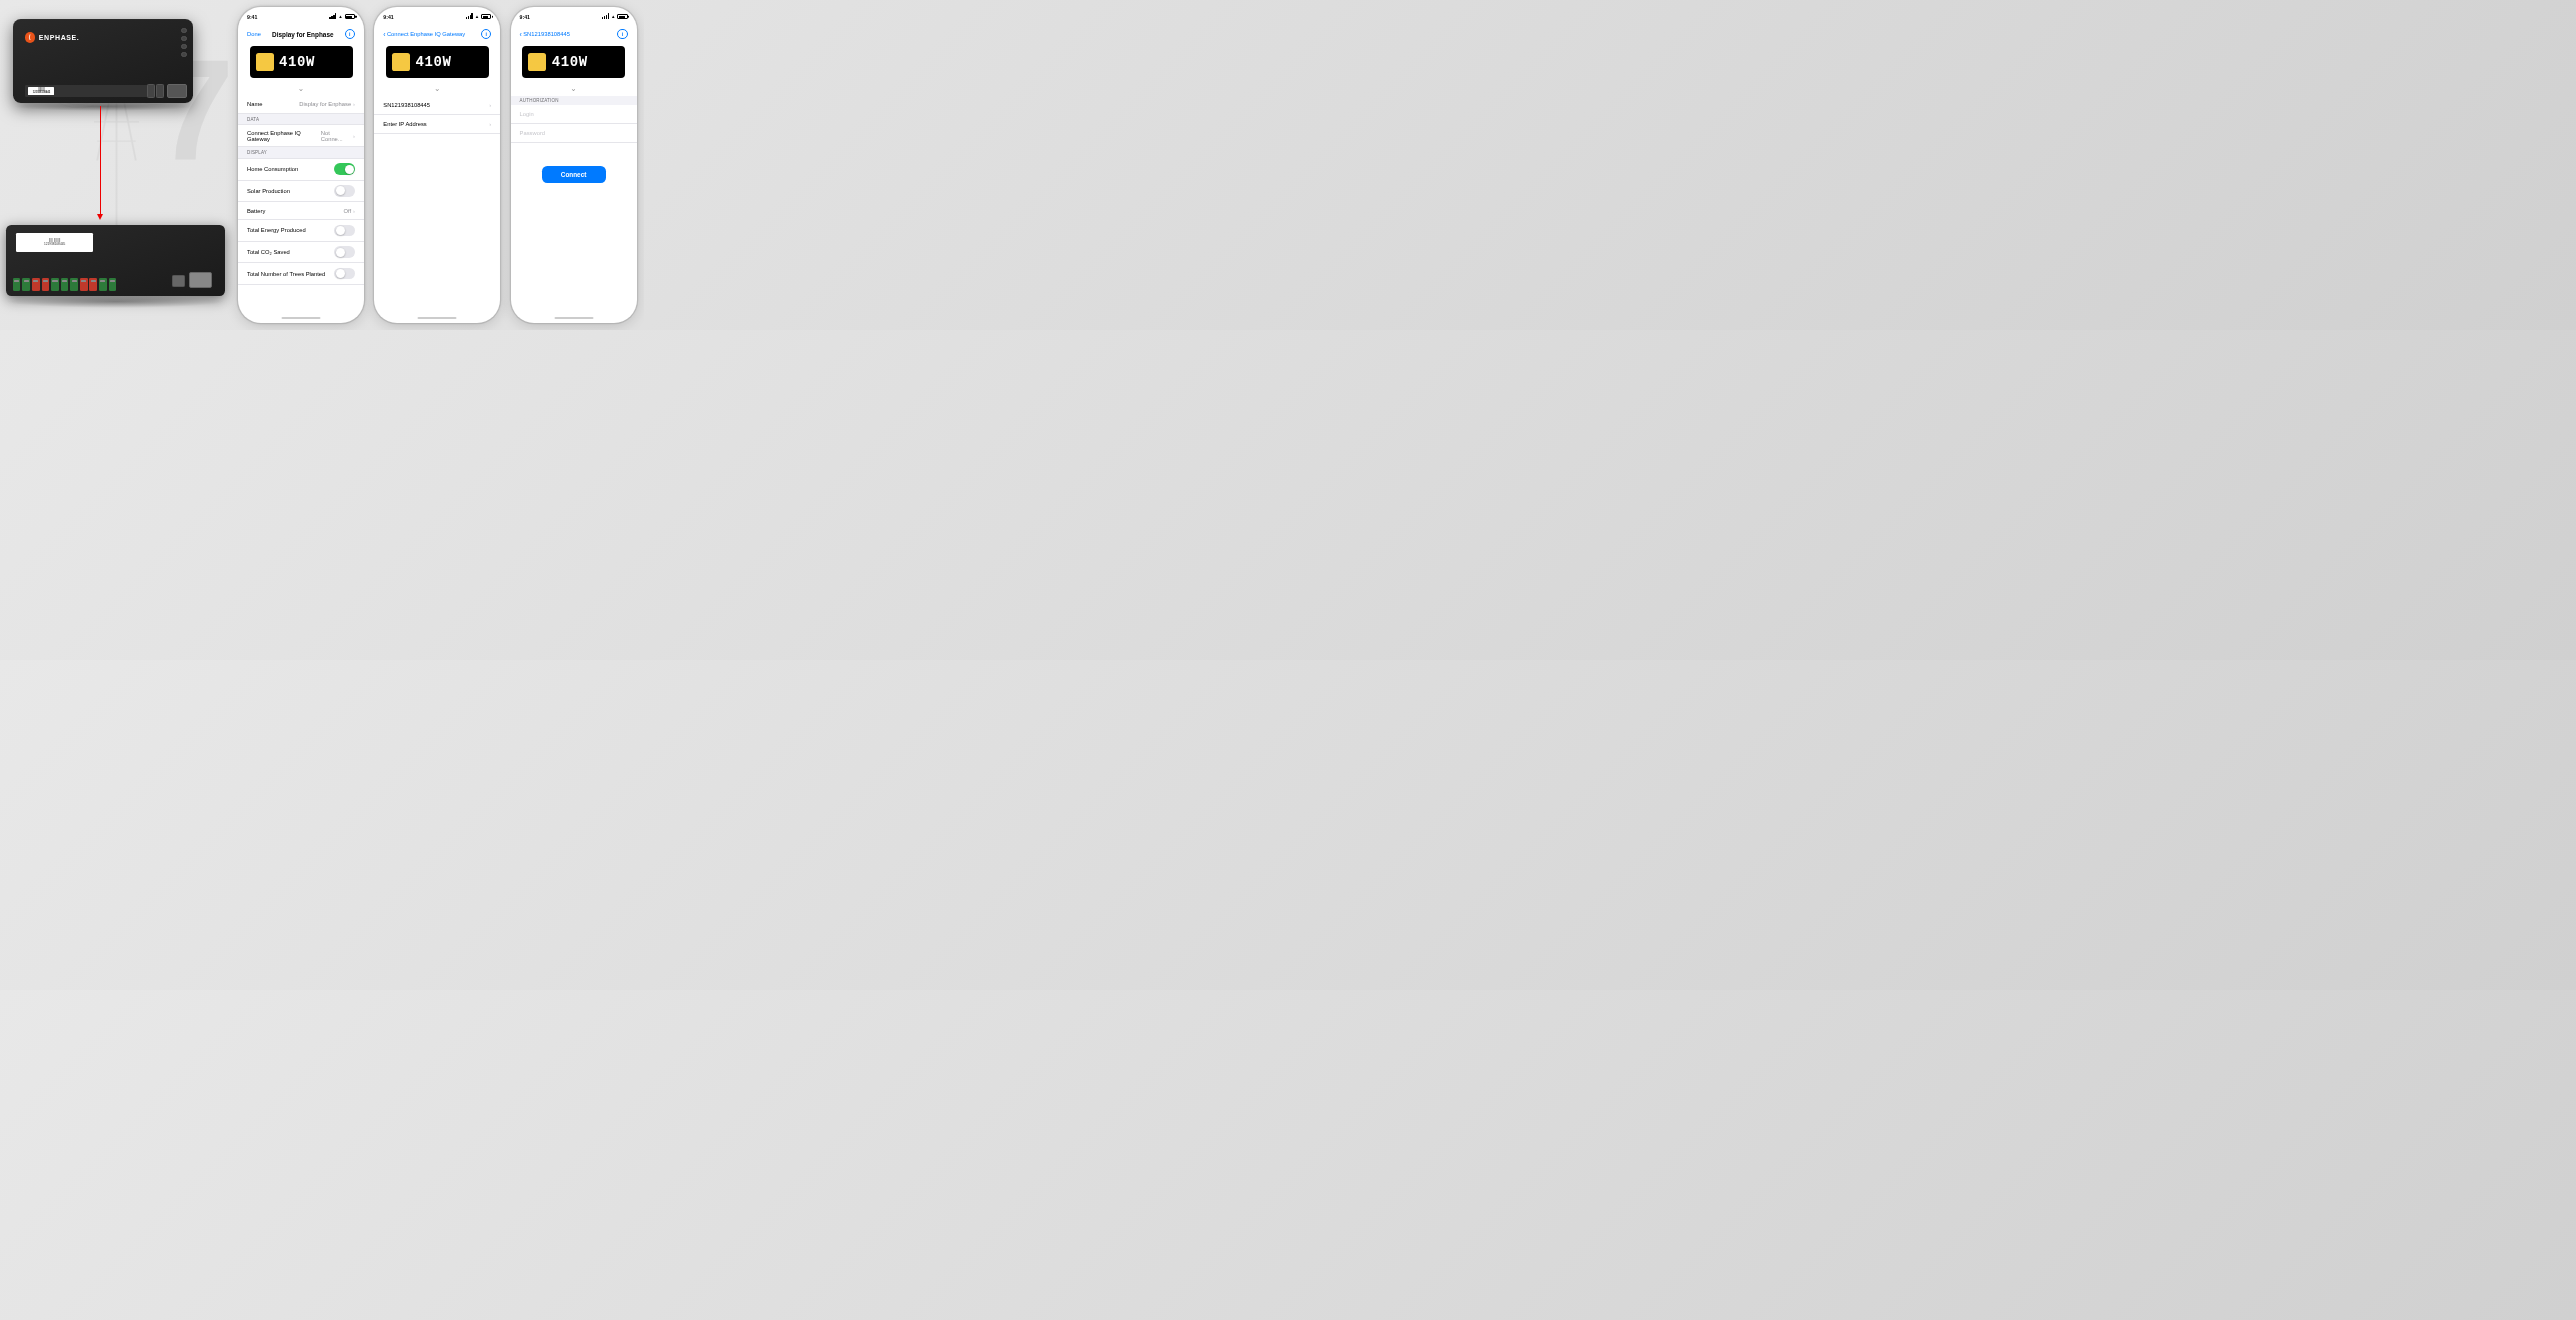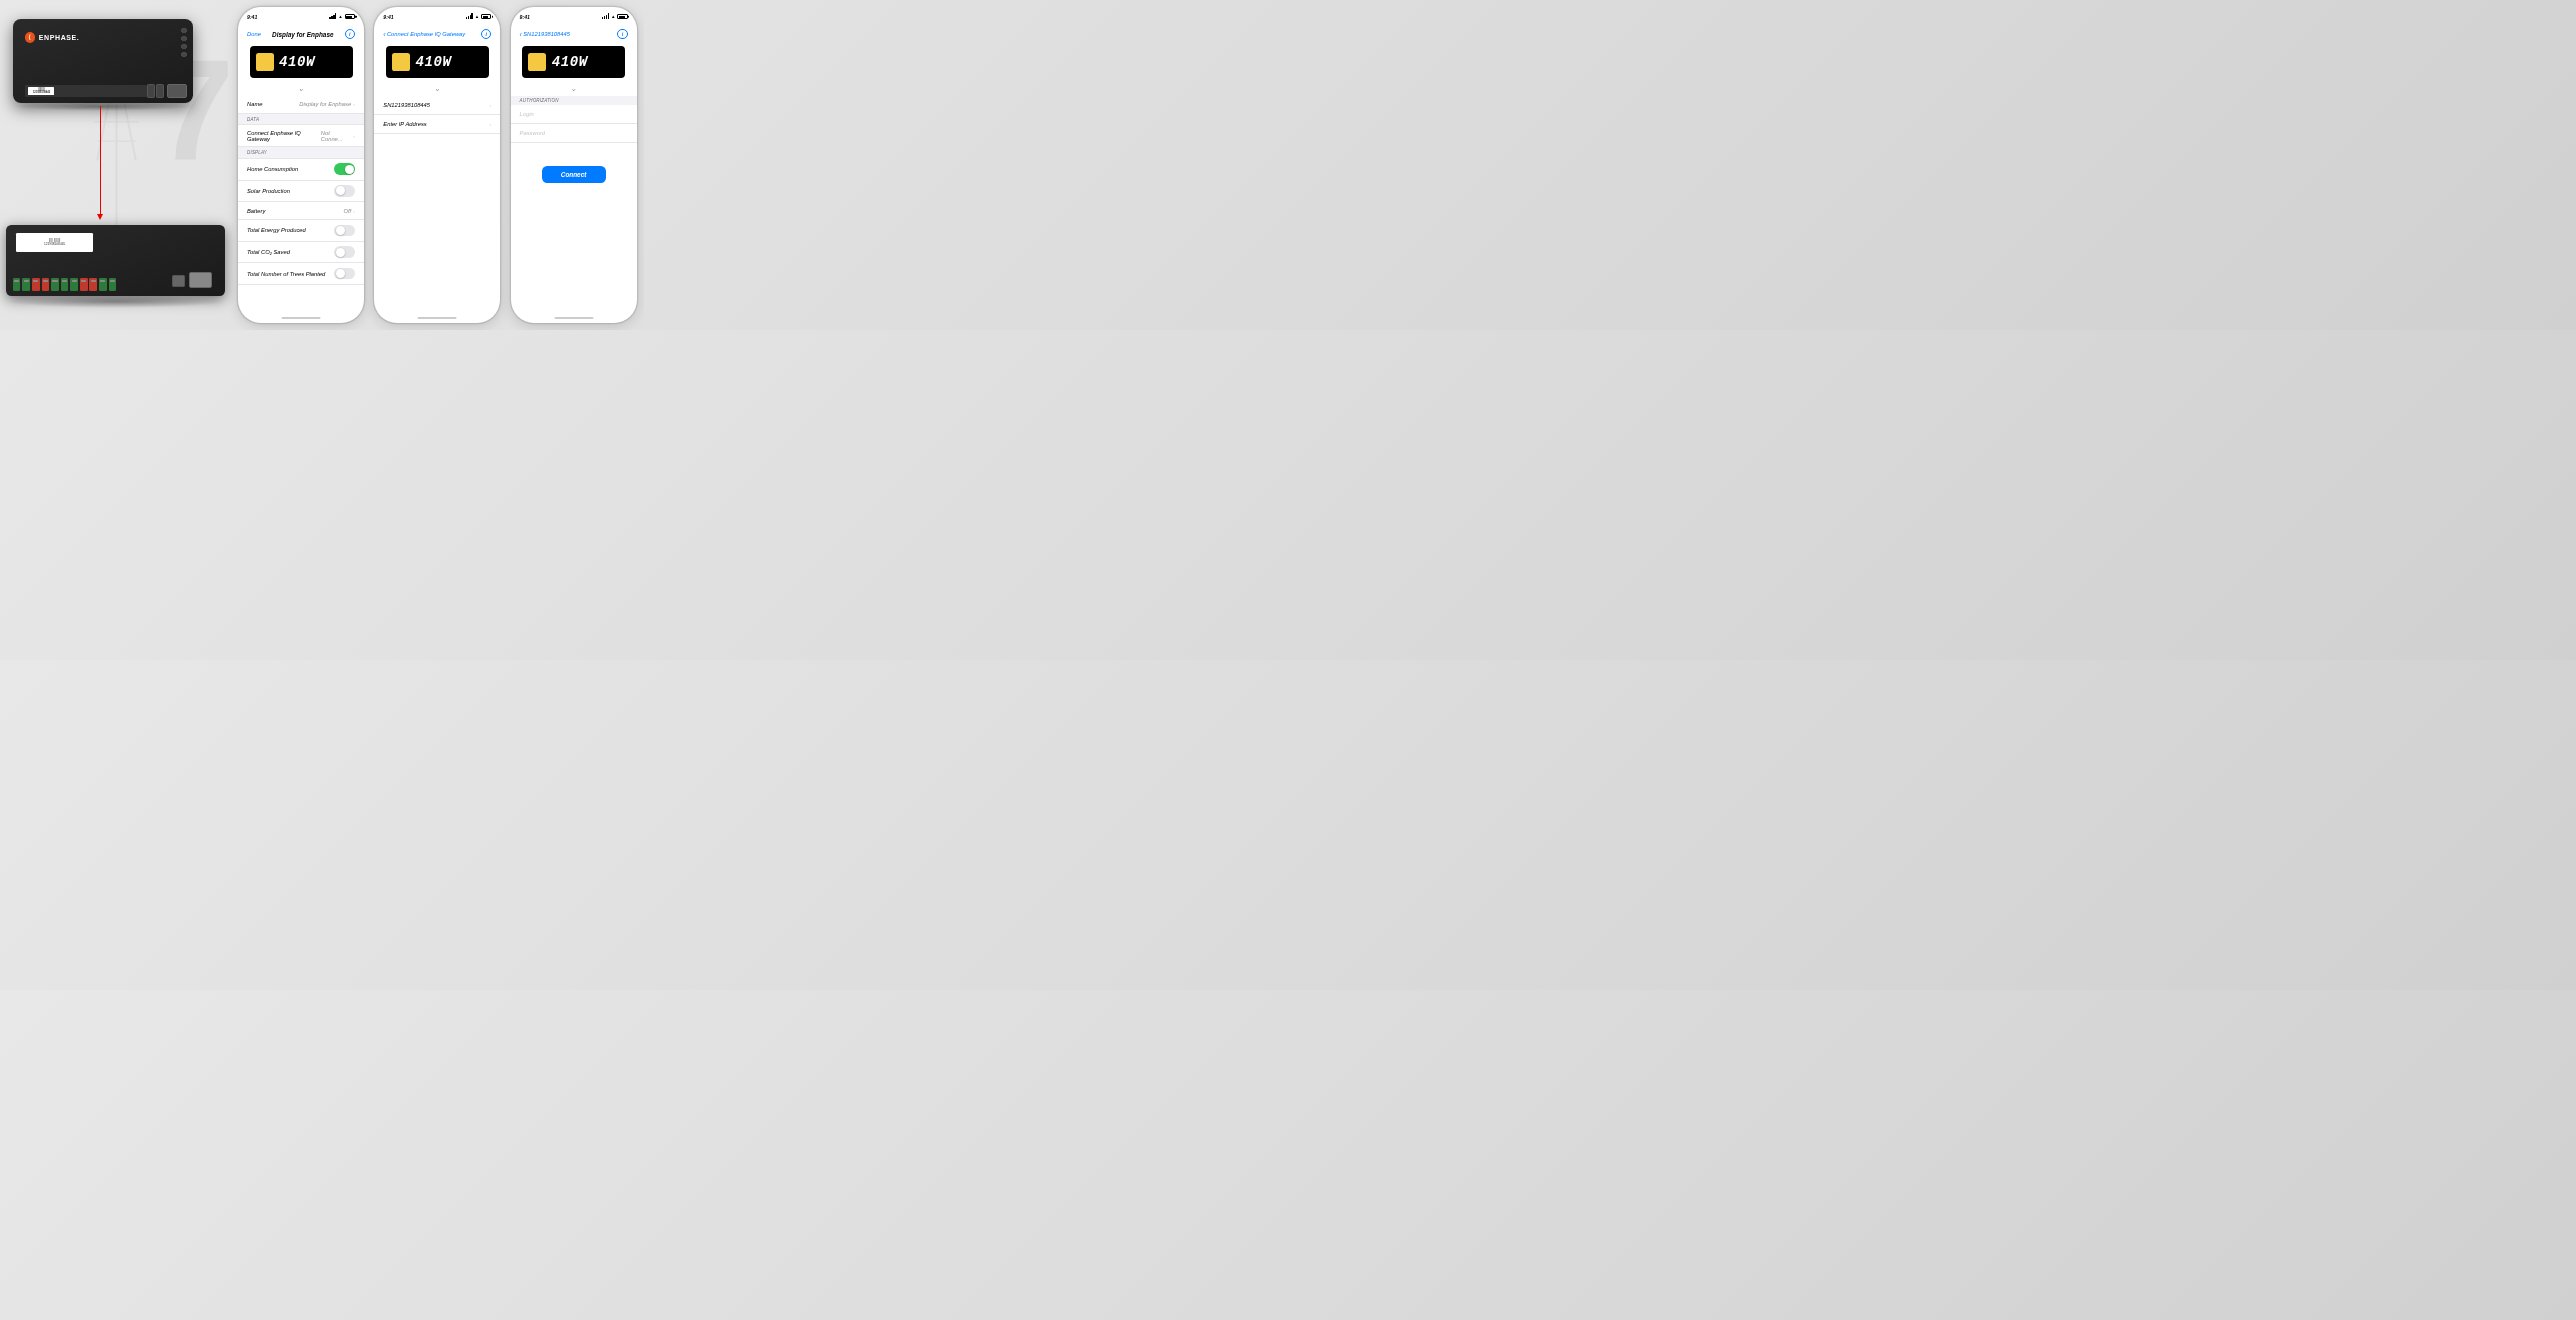--- a/index.html
+++ b/index.html
@@ -196,21 +196,20 @@
 
     .phone {
       width: 126px;
       height: 316px;
       background: #fff;
       border-radius: 23px;
       box-shadow: 0 2.6px 13px rgba(0,0,0,0.15), 0 0 0 1.3px #c8c8c8, 0 0 0 2.6px #e0e0e0;
       position: relative;
       overflow: hidden;
       flex-shrink: 0;
-      font-style: italic;
     }
 
     .phone-notch {
       position: absolute;
       top: 0;
       left: 50%;
       transform: translateX(-50%);
       width: 52px;
       height: 14px;
       background: #fff;

